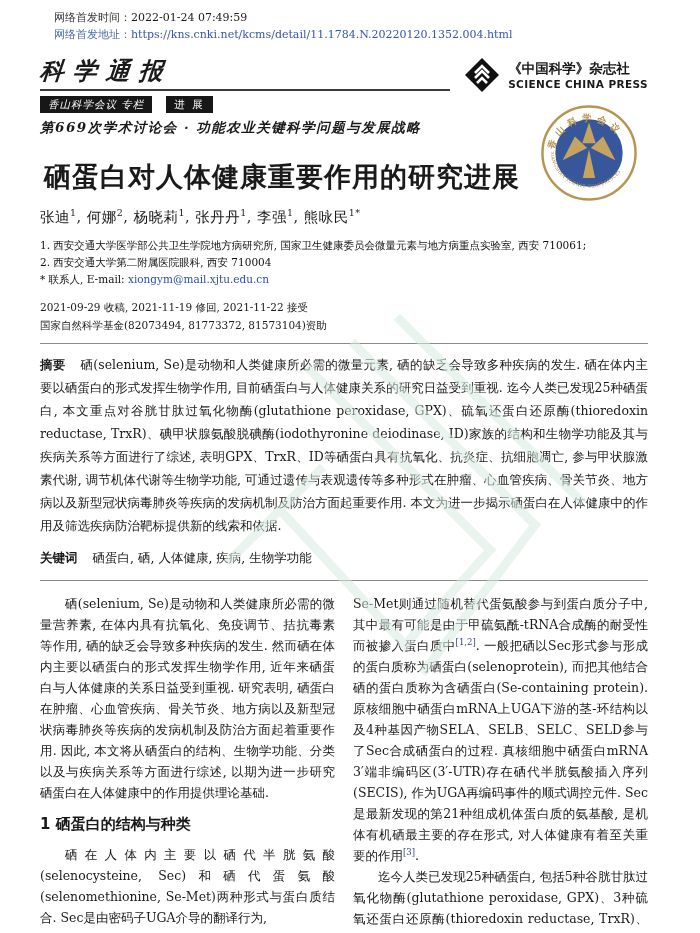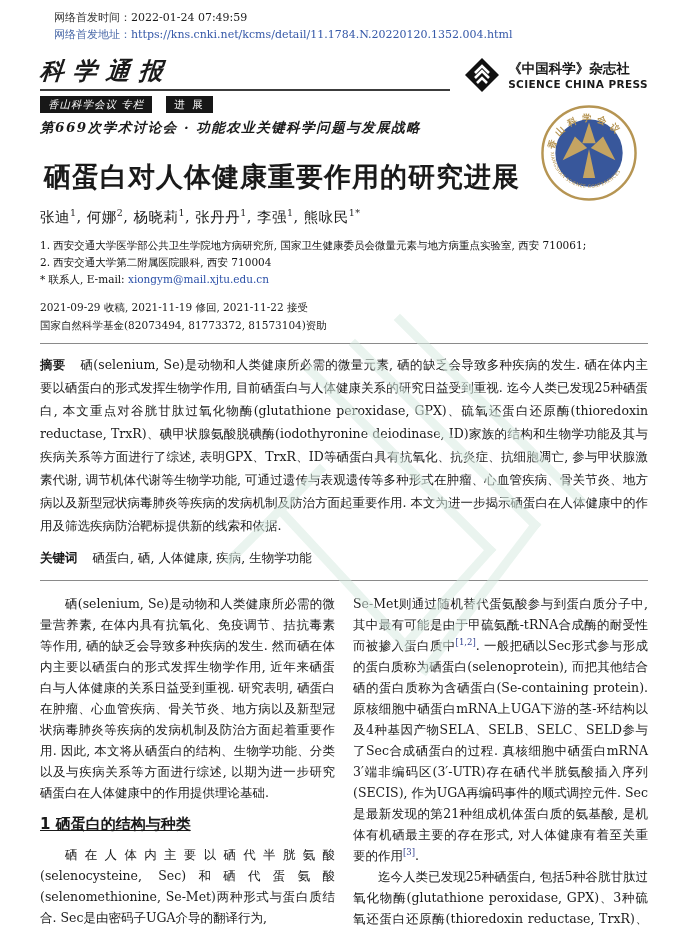--- a/index.html
+++ b/index.html
@@ -41,21 +41,21 @@
   .abs-label,.kw-label{font-weight:bold;margin-right:15px;
             font-family:"DejaVu Sans","Liberation Sans",sans-serif;font-size:12.5px;}
   .keywords{margin:13px 40px 0;font-size:12.5px;}
 
   
   .columns{display:flex;gap:18px;margin:12px 40px 0;font-size:12.5px;line-height:1.68;text-align:justify;}
   .col{flex:1;min-width:0;}
   .col p{margin:0;}
   .indent{text-indent:2em;}
   .sec-heading{font-weight:bold;font-size:15px;margin:9px 0 7px;
-               font-family:"DejaVu Sans","Liberation Sans",sans-serif;text-decoration:underline;}
+               font-family:"DejaVu Sans","Liberation Sans",sans-serif;}
   .ref{vertical-align:super;font-size:8.5px;color:#33428f;}
 
   
   .seal{position:absolute;left:540px;top:104px;width:98px;height:98px;opacity:0.95;}
   .watermark{position:absolute;left:170px;top:300px;width:430px;height:400px;opacity:0.55;
              pointer-events:none;}
 </style>
 </head>
 <body>
 

